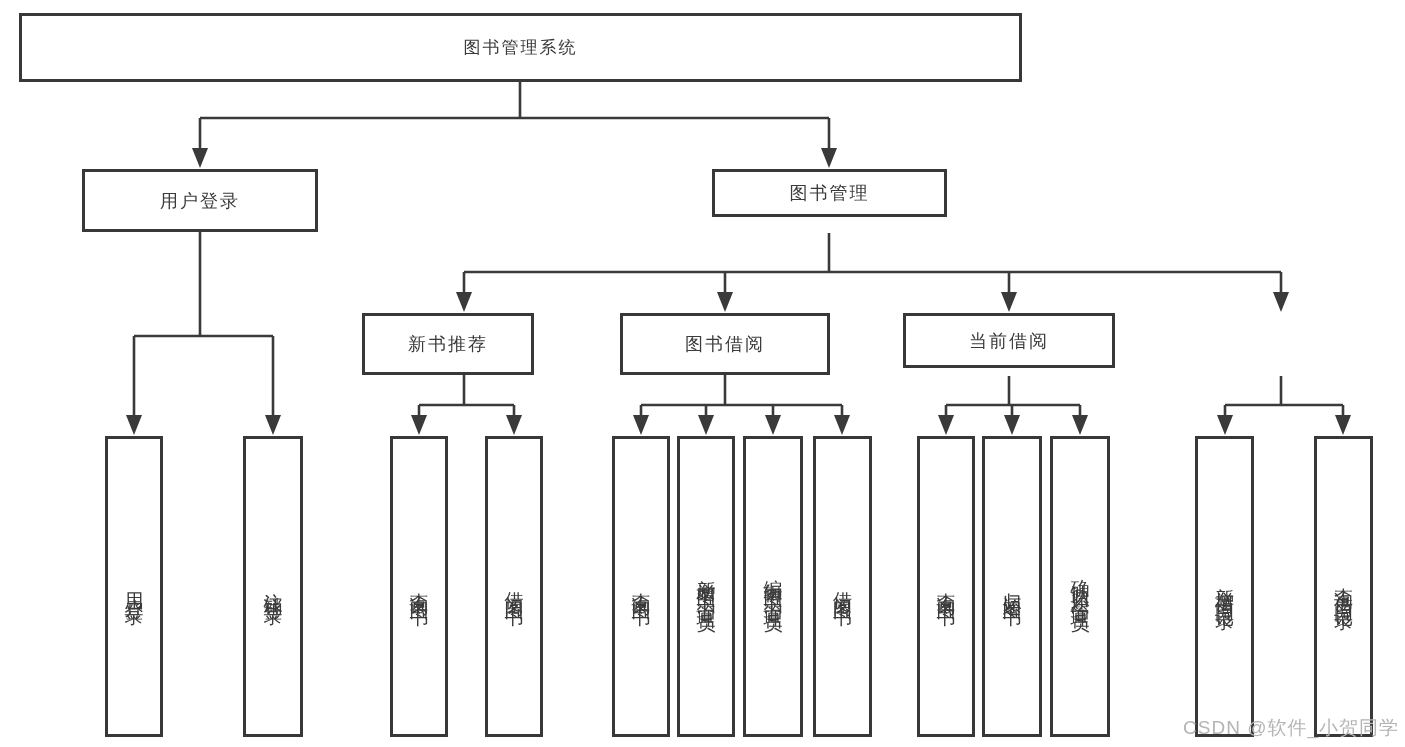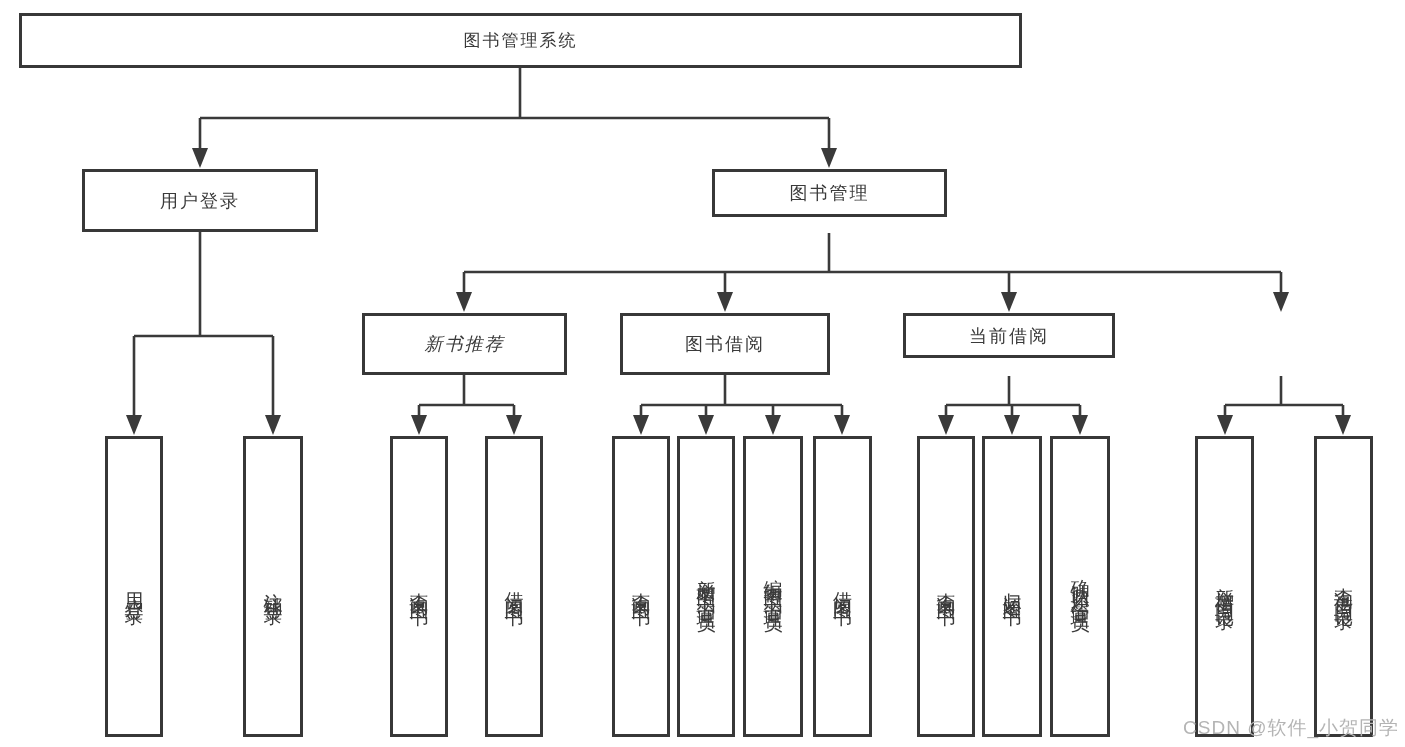--- a/index.html
+++ b/index.html
@@ -113,38 +113,38 @@
       <line x1="1080" y1="405" x2="1080" y2="418" stroke="#3a3a3a" stroke-width="2.6"></line>
       <polygon points="1072,415 1088,415 1080,435" fill="#3a3a3a"></polygon>
       <line x1="1281" y1="376" x2="1281" y2="405" stroke="#3a3a3a" stroke-width="2.6"></line>
       <line x1="1225" y1="405" x2="1343" y2="405" stroke="#3a3a3a" stroke-width="2.6"></line>
       <line x1="1225" y1="405" x2="1225" y2="418" stroke="#3a3a3a" stroke-width="2.6"></line>
       <polygon points="1217,415 1233,415 1225,435" fill="#3a3a3a"></polygon>
       <line x1="1343" y1="405" x2="1343" y2="418" stroke="#3a3a3a" stroke-width="2.6"></line>
       <polygon points="1335,415 1351,415 1343,435" fill="#3a3a3a"></polygon>
     </svg>
 
-  <div class="box root" style="left:19px; top:13px; width:1003px; height:55px;">
+  <div class="box root" style="left:19px; top:13px; width:1003px; height:69px;">
     <span class="hlabel">图书管理系统</span>
   </div>
 
   <div class="box" style="left:82px; top:169px; width:236px; height:63px;">
     <span class="hlabel">用户登录</span>
   </div>
   <div class="box" style="left:712px; top:169px; width:235px; height:48px;">
     <span class="hlabel">图书管理</span>
   </div>
 
-  <div class="box" style="left:362px; top:313px; width:205px; height:62px;font-style:italic;">
+  <div class="box" style="left:362px; top:313px; width:172px; height:62px;">
     <span class="hlabel">新书推荐</span>
   </div>
   <div class="box" style="left:620px; top:313px; width:210px; height:62px;">
     <span class="hlabel">图书借阅</span>
   </div>
-  <div class="box" style="left:903px; top:313px; width:212px; height:45px;">
+  <div class="box" style="left:903px; top:313px; width:212px; height:55px;">
     <span class="hlabel">当前借阅</span>
   </div>
 
   <div class="box leaf" style="left:105px; top:436px; width:58px; height:301px;">
     <span class="vlabel">用户登录</span>
   </div>
   <div class="box leaf" style="left:243px; top:436px; width:60px; height:301px;">
     <span class="vlabel">注销登录</span>
   </div>
 

